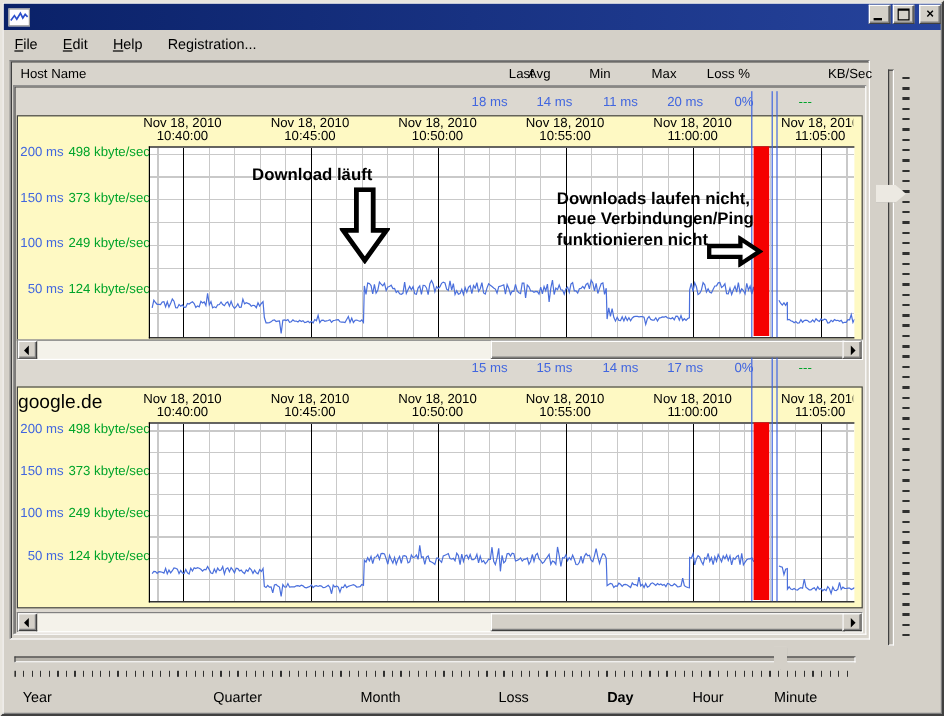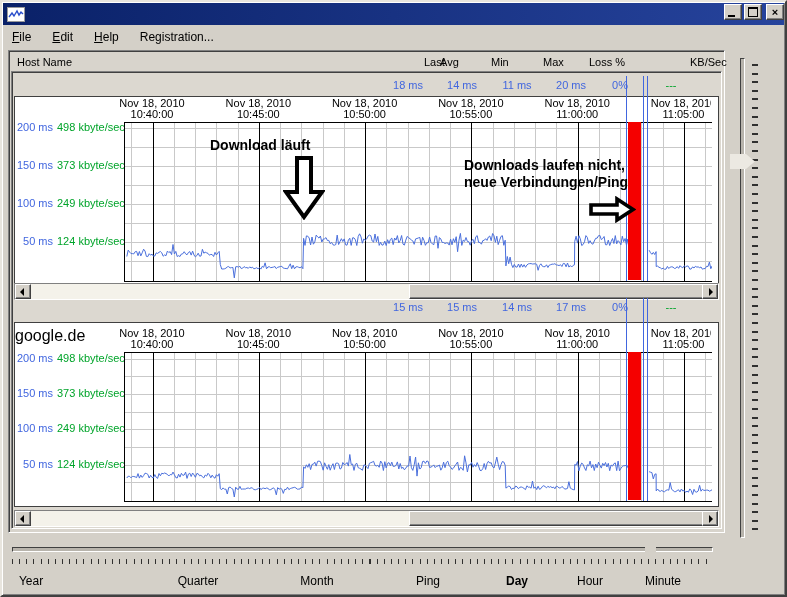--- a/index.html
+++ b/index.html
@@ -21,21 +21,21 @@
   .tb-btn.close{margin-left:2px;}
   
   .menubar{position:absolute;left:5px;top:27px;right:5px;height:20px;display:flex;align-items:center;font-size:12px;}
   .menu-item{padding:2px 7px;margin-right:7px;}
   .menu-item u{text-decoration:underline;}
   
   .sunken{border:1px solid;border-color:#808080 #fff #fff #808080;box-shadow:inset 1px 1px 0 #404040;}
   .outer-box{position:absolute;left:8px;top:50px;width:715px;height:481px;background:#d8d4cc;}
   .inner-box{position:absolute;left:11px;top:71px;width:709px;height:456px;background:#dcd8d0;}
   .hdr-label{position:absolute;top:56px;color:#000;}
-  .panel{position:absolute;left:14px;width:703px;background:#ffffff;border:1px solid #404040;overflow:hidden;}
+  .panel{position:absolute;left:14px;width:703px;background:#fef9c3;border:1px solid #404040;overflow:hidden;}
   .strip-label{position:absolute;text-align:center;white-space:nowrap;line-height:11px;transform:translateX(-50%);}
   .ylab-ms{position:absolute;left:0;width:38px;text-align:right;color:#4166df;}
   .ylab-rate{position:absolute;left:42px;color:#00a42a;}
   .hostname{position:absolute;left:0;top:4px;font-size:16px;}
   .plot{position:absolute;background:#fff;border-left:1px solid #000;border-top:1px solid #000;border-bottom:1px solid #000;}
   .stat-val{position:absolute;transform:translateX(-50%);color:#4166df;white-space:nowrap;}
   .stat-val.green{color:#00a42a;}
   
   .sb{position:absolute;left:14px;width:703px;height:15px;background:#f4f2ea;
       border:1px solid;border-color:#808080 #fff #fff #808080;}
@@ -301,20 +301,21 @@
 
 <div class="anno" style="left:210px;top:137px">Download läuft</div>
 <div class="anno-arrow" style="left:283px;top:156px">
   <svg width="42" height="64" viewBox="0 0 42 64">
       <polygon points="14,2 28,2 28,36 39,36 21,61 3,36 14,36" fill="#fff" stroke="#000" stroke-width="4" stroke-linejoin="miter"></polygon>
     </svg>
 </div>
 <div class="anno" style="left:464px;top:157px;line-height:17px">
   <div>Downloads laufen nicht,</div>
   <div>neue Verbindungen/Ping</div>
+  <div>funktionieren nicht</div>
 </div>
 <div class="anno-arrow" style="left:589px;top:196px">
   <svg width="47" height="27" viewBox="0 0 47 27">
       <polygon points="2,9 28,9 28,3 44,13.5 28,24 28,18 2,18" fill="#fff" stroke="#000" stroke-width="3.6" stroke-linejoin="miter"></polygon>
     </svg>
 </div>
 
 <div class="vslider-groove"></div>
 <div class="vslider-ticks"></div>
 <div class="vslider-thumb"></div>
@@ -328,16 +329,16 @@
 
 <span class="hdr-label" style="left: 380px; top: 56px; position: absolute; margin-left: 44px;">Last</span>
 <span class="hdr-label" style="left: 440px; top: 56px; position: absolute;">Avg</span>
 <span class="hdr-label" style="left: 491px; top: 56px; position: absolute;">Min</span>
 <span class="hdr-label" style="left: 543px; top: 56px; position: absolute;">Max</span>
 <span class="hdr-label" style="left: 589px; top: 56px; position: absolute;">Loss %</span>
 <span class="hdr-label" style="left: 646px; top: 56px; position: absolute; margin-left: 44px;">KB/Sec</span>
 <span class="scale-label" style="left: 31px; position: absolute;">Year</span>
 <span class="scale-label" style="left: 198px; position: absolute;">Quarter</span>
 <span class="scale-label" style="left: 317px; position: absolute;">Month</span>
-<span class="scale-label" style="left: 428px; position: absolute;">Ping</span>
+<span class="scale-label" style="left: 428px; position: absolute;">Loss</span>
 <span class="scale-label" style="left: 517px; position: absolute; font-weight: bold;">Day</span>
 <span class="scale-label" style="left: 590px; position: absolute;">Hour</span>
 <span class="scale-label" style="left: 663px; position: absolute;">Minute</span>
 
 </body></html>

